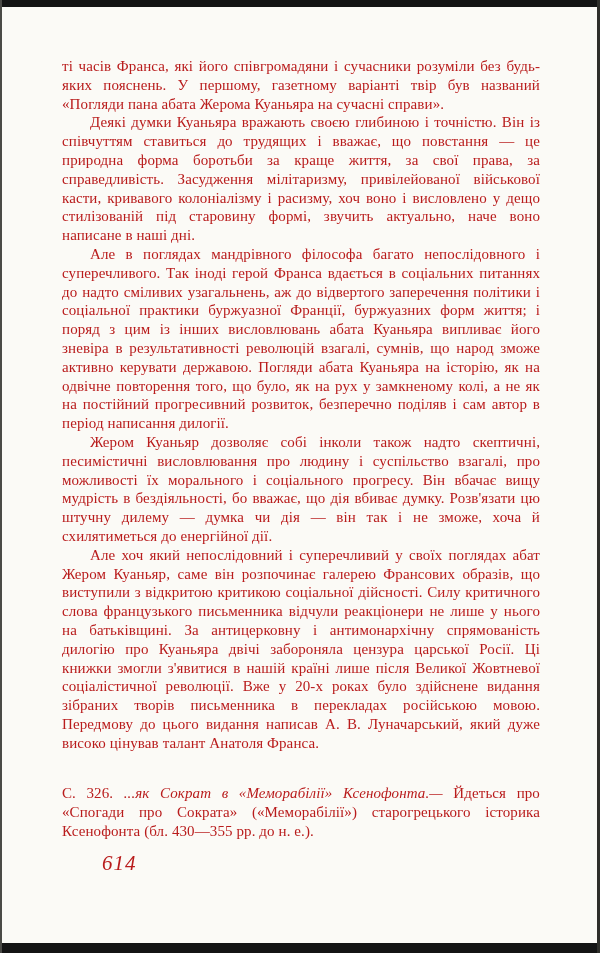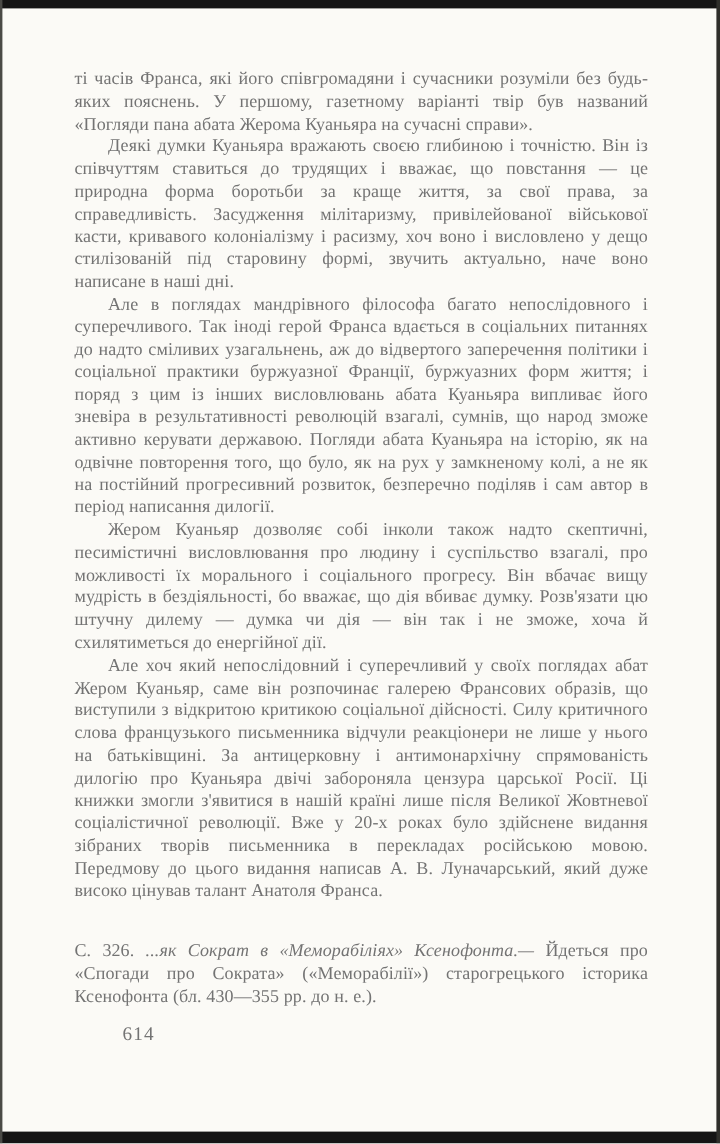--- a/index.html
+++ b/index.html
@@ -19,53 +19,54 @@
   .edge-top    { top: 0; left: 0; right: 0; height: 7px; }
   .edge-bottom { bottom: 0; left: 0; right: 0; height: 10px; }
   .edge-left   { top: 0; bottom: 0; left: 0;  width: 2px; background: #4a4a46; }
   .edge-right  { top: 0; bottom: 0; right: 0; width: 3px; background: #2e2e2a; }
 
   .text-block {
     position: absolute;
     top: 57px;
     left: 62px;
     width: 478px;
-    color: #737373;
+    color: #b91c1c;
     font-size: 15px;
     line-height: 18.8px;
     text-align: justify;
     letter-spacing: 0.1px;
   }
 
   .para { text-indent: 28px; }
   .para.no-indent { text-indent: 0; }
 
   .note { margin-top: 32px; text-align: justify; }
   .italic { font-style: italic; }
 
   .page-number {
     margin-top: 13px;
     margin-left: 40px;
-    font-size: 16px;
+    font-style: italic;
+    font-size: 21px;
     letter-spacing: 1px;
   }
 </style>
 </head>
 <body>
 
 <div class="scan">
   <div class="edge edge-top"></div>
   <div class="edge edge-bottom"></div>
   <div class="edge edge-left"></div>
   <div class="edge edge-right"></div>
 
   <div class="text-block">
     <p class="para no-indent">ті часів Франса, які його співгромадяни і сучасники розуміли без будь-яких пояснень. У першому, газетному варіанті твір був названий «Погляди пана абата Жерома Куаньяра на сучасні справи».</p>
     <p class="para">Деякі думки Куаньяра вражають своєю глибиною і точністю. Він із співчуттям ставиться до трудящих і вважає, що повстання — це природна форма боротьби за краще життя, за свої права, за справедливість. Засудження мілітаризму, привілейованої військової касти, кривавого колоніалізму і расизму, хоч воно і висловлено у дещо стилізованій під старовину формі, звучить актуально, наче воно написане в наші дні.</p>
     <p class="para">Але в поглядах мандрівного філософа багато непослідовного і суперечливого. Так іноді герой Франса вдається в соціальних питаннях до надто сміливих узагальнень, аж до відвертого заперечення політики і соціальної практики буржуазної Франції, буржуазних форм життя; і поряд з цим із інших висловлювань абата Куаньяра випливає його зневіра в результативності революцій взагалі, сумнів, що народ зможе активно керувати державою. Погляди абата Куаньяра на історію, як на одвічне повторення того, що було, як на рух у замкненому колі, а не як на постійний прогресивний розвиток, безперечно поділяв і сам автор в період написання дилогії.</p>
     <p class="para">Жером Куаньяр дозволяє собі інколи також надто скептичні, песимістичні висловлювання про людину і суспільство взагалі, про можливості їх морального і соціального прогресу. Він вбачає вищу мудрість в бездіяльності, бо вважає, що дія вбиває думку. Розв'язати цю штучну дилему — думка чи дія — він так і не зможе, хоча й схилятиметься до енергійної дії.</p>
     <p class="para">Але хоч який непослідовний і суперечливий у своїх поглядах абат Жером Куаньяр, саме він розпочинає галерею Франсових образів, що виступили з відкритою критикою соціальної дійсності. Силу критичного слова французького письменника відчули реакціонери не лише у нього на батьківщині. За антицерковну і антимонархічну спрямованість дилогію про Куаньяра двічі забороняла цензура царської Росії. Ці книжки змогли з'явитися в нашій країні лише після Великої Жовтневої соціалістичної революції. Вже у 20-х роках було здійснене видання зібраних творів письменника в перекладах російською мовою. Передмову до цього видання написав А. В. Луначарський, який дуже високо цінував талант Анатоля Франса.</p>
 
-    <p class="note"><span>С. 326.</span> <span class="italic">...як Сократ в «Меморабіліях» Ксенофонта.—</span> <span>Йдеться про «Спогади про Сократа» («Меморабілії») старогрецького історика Ксенофонта (бл. 430—355 рр. до н. е.).</span></p>
+    <p class="note"><span>С. 326.</span> <span class="italic">...як Сократ в «Меморабілії» Ксенофонта.—</span> <span>Йдеться про «Спогади про Сократа» («Меморабілії») старогрецького історика Ксенофонта (бл. 430—355 рр. до н. е.).</span></p>
 
     <div class="page-number">614</div>
   </div>
 </div>
 
 </body></html>

